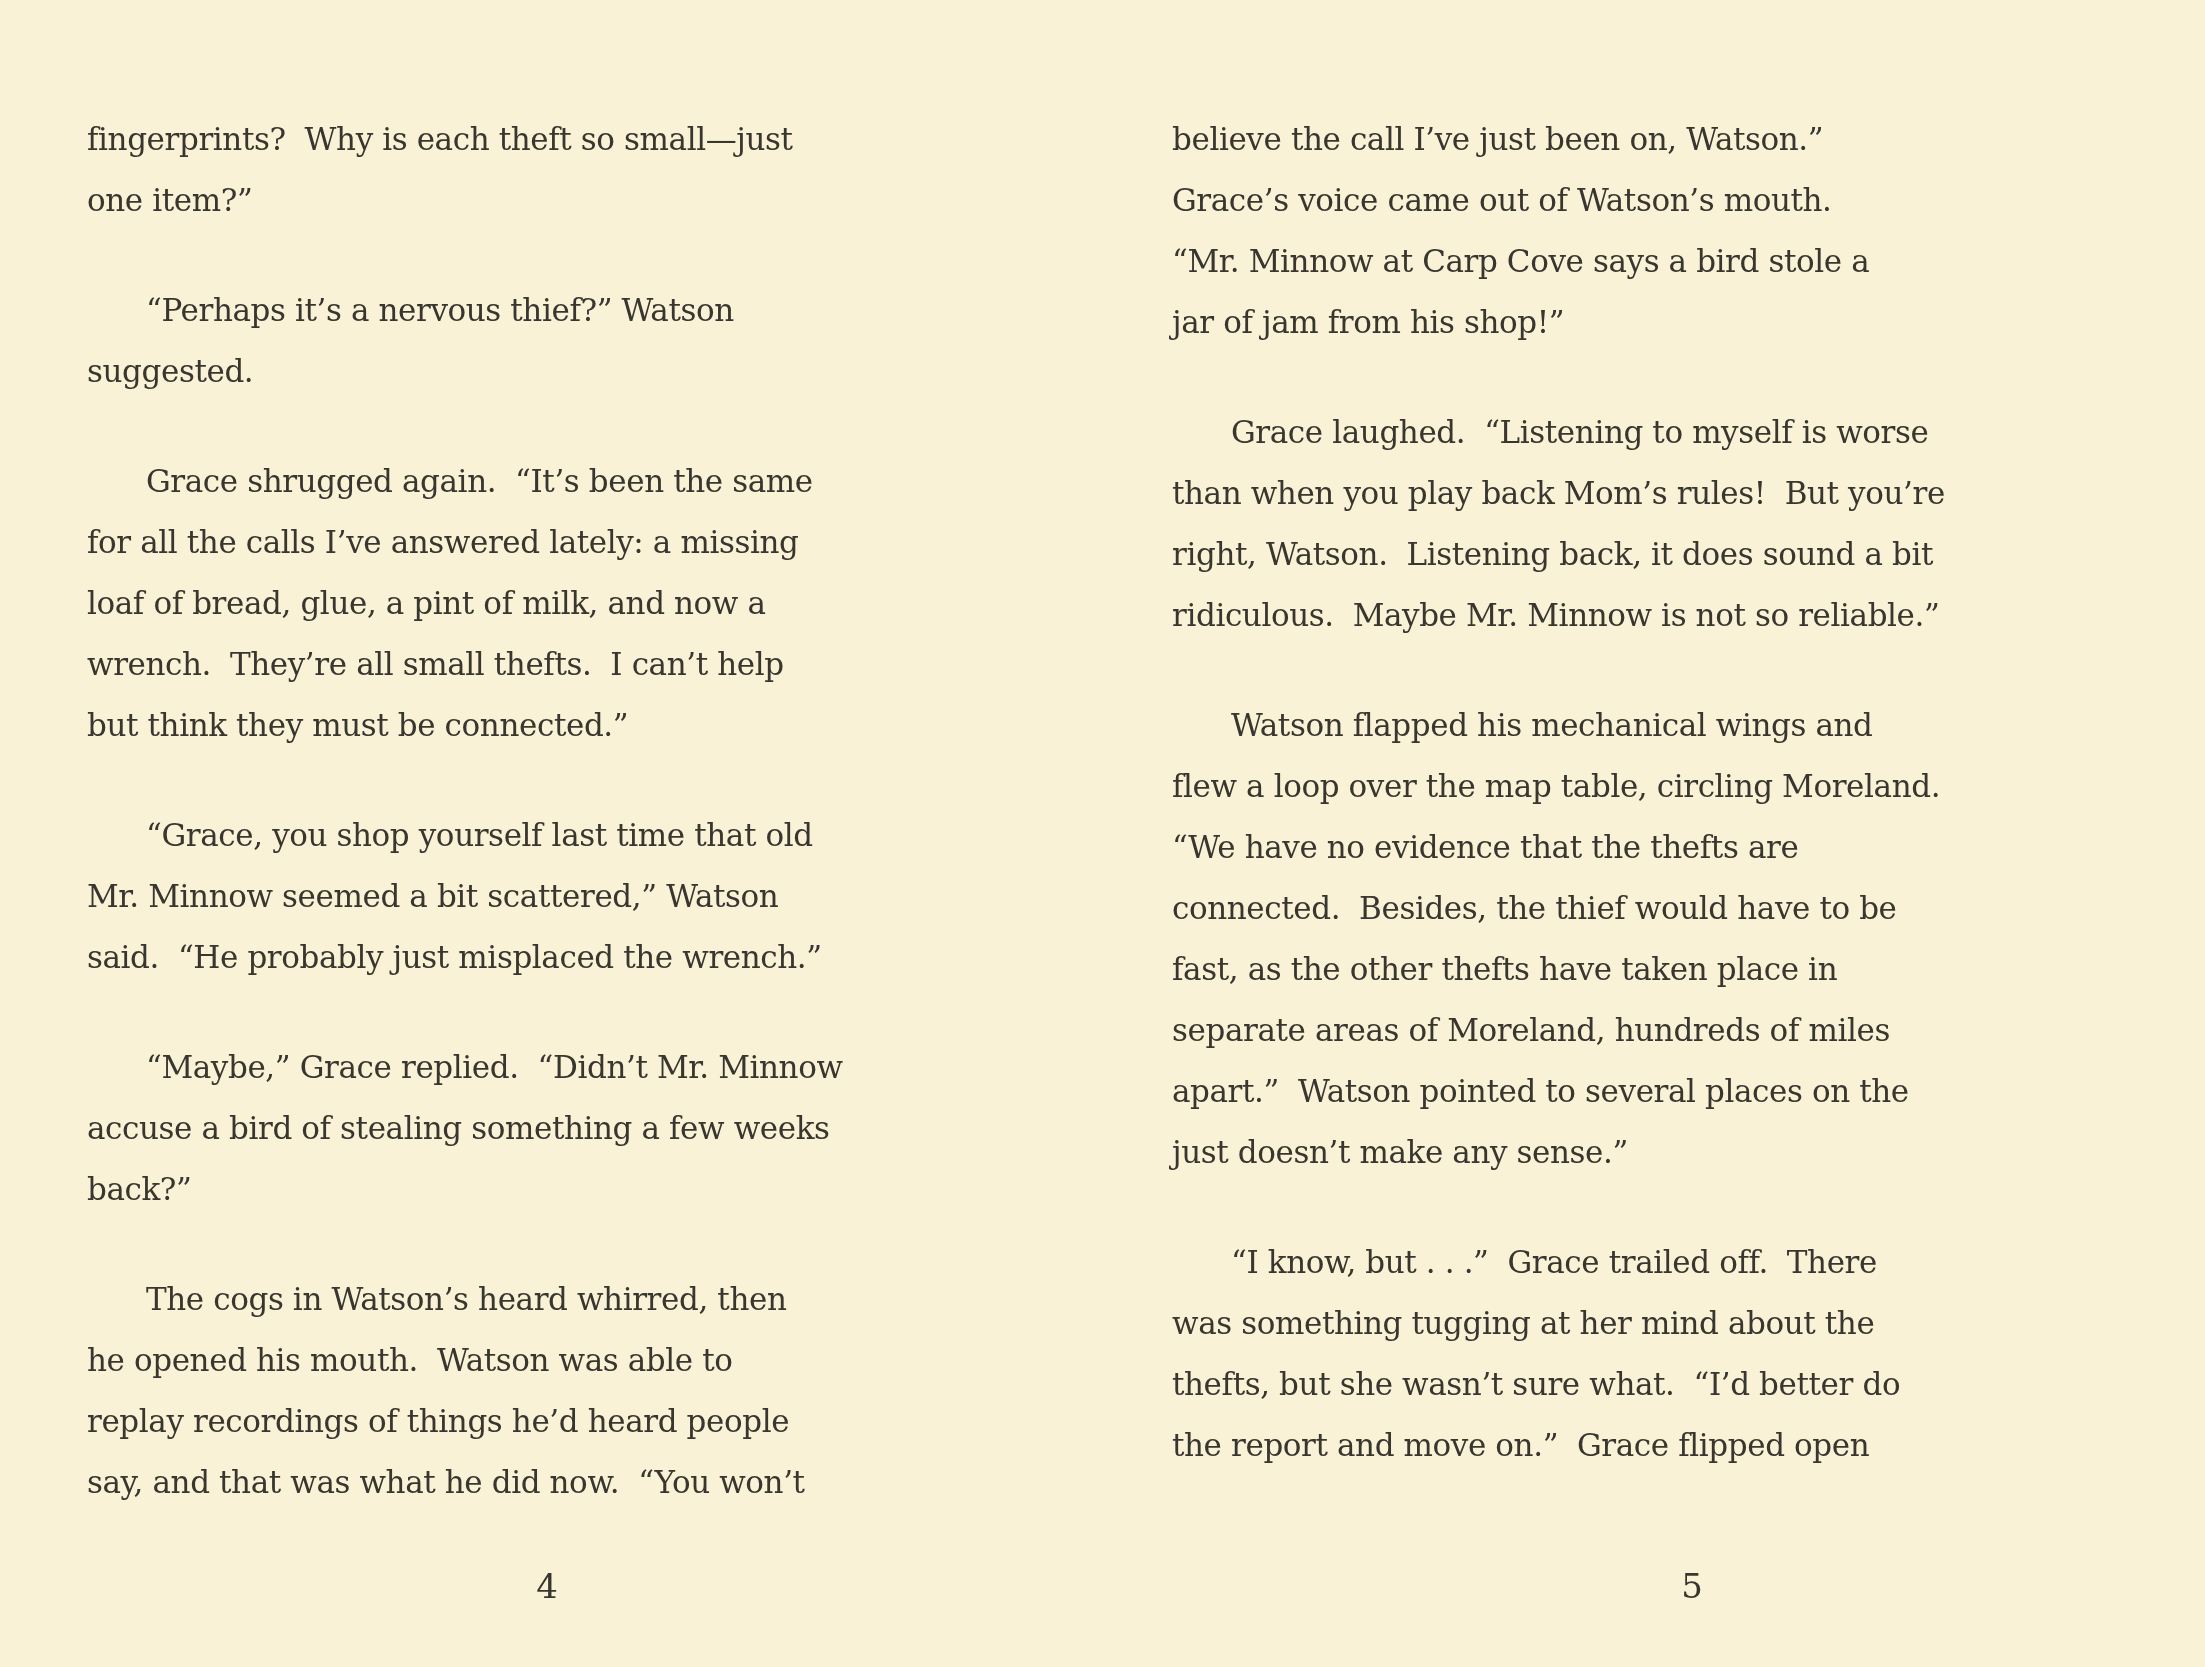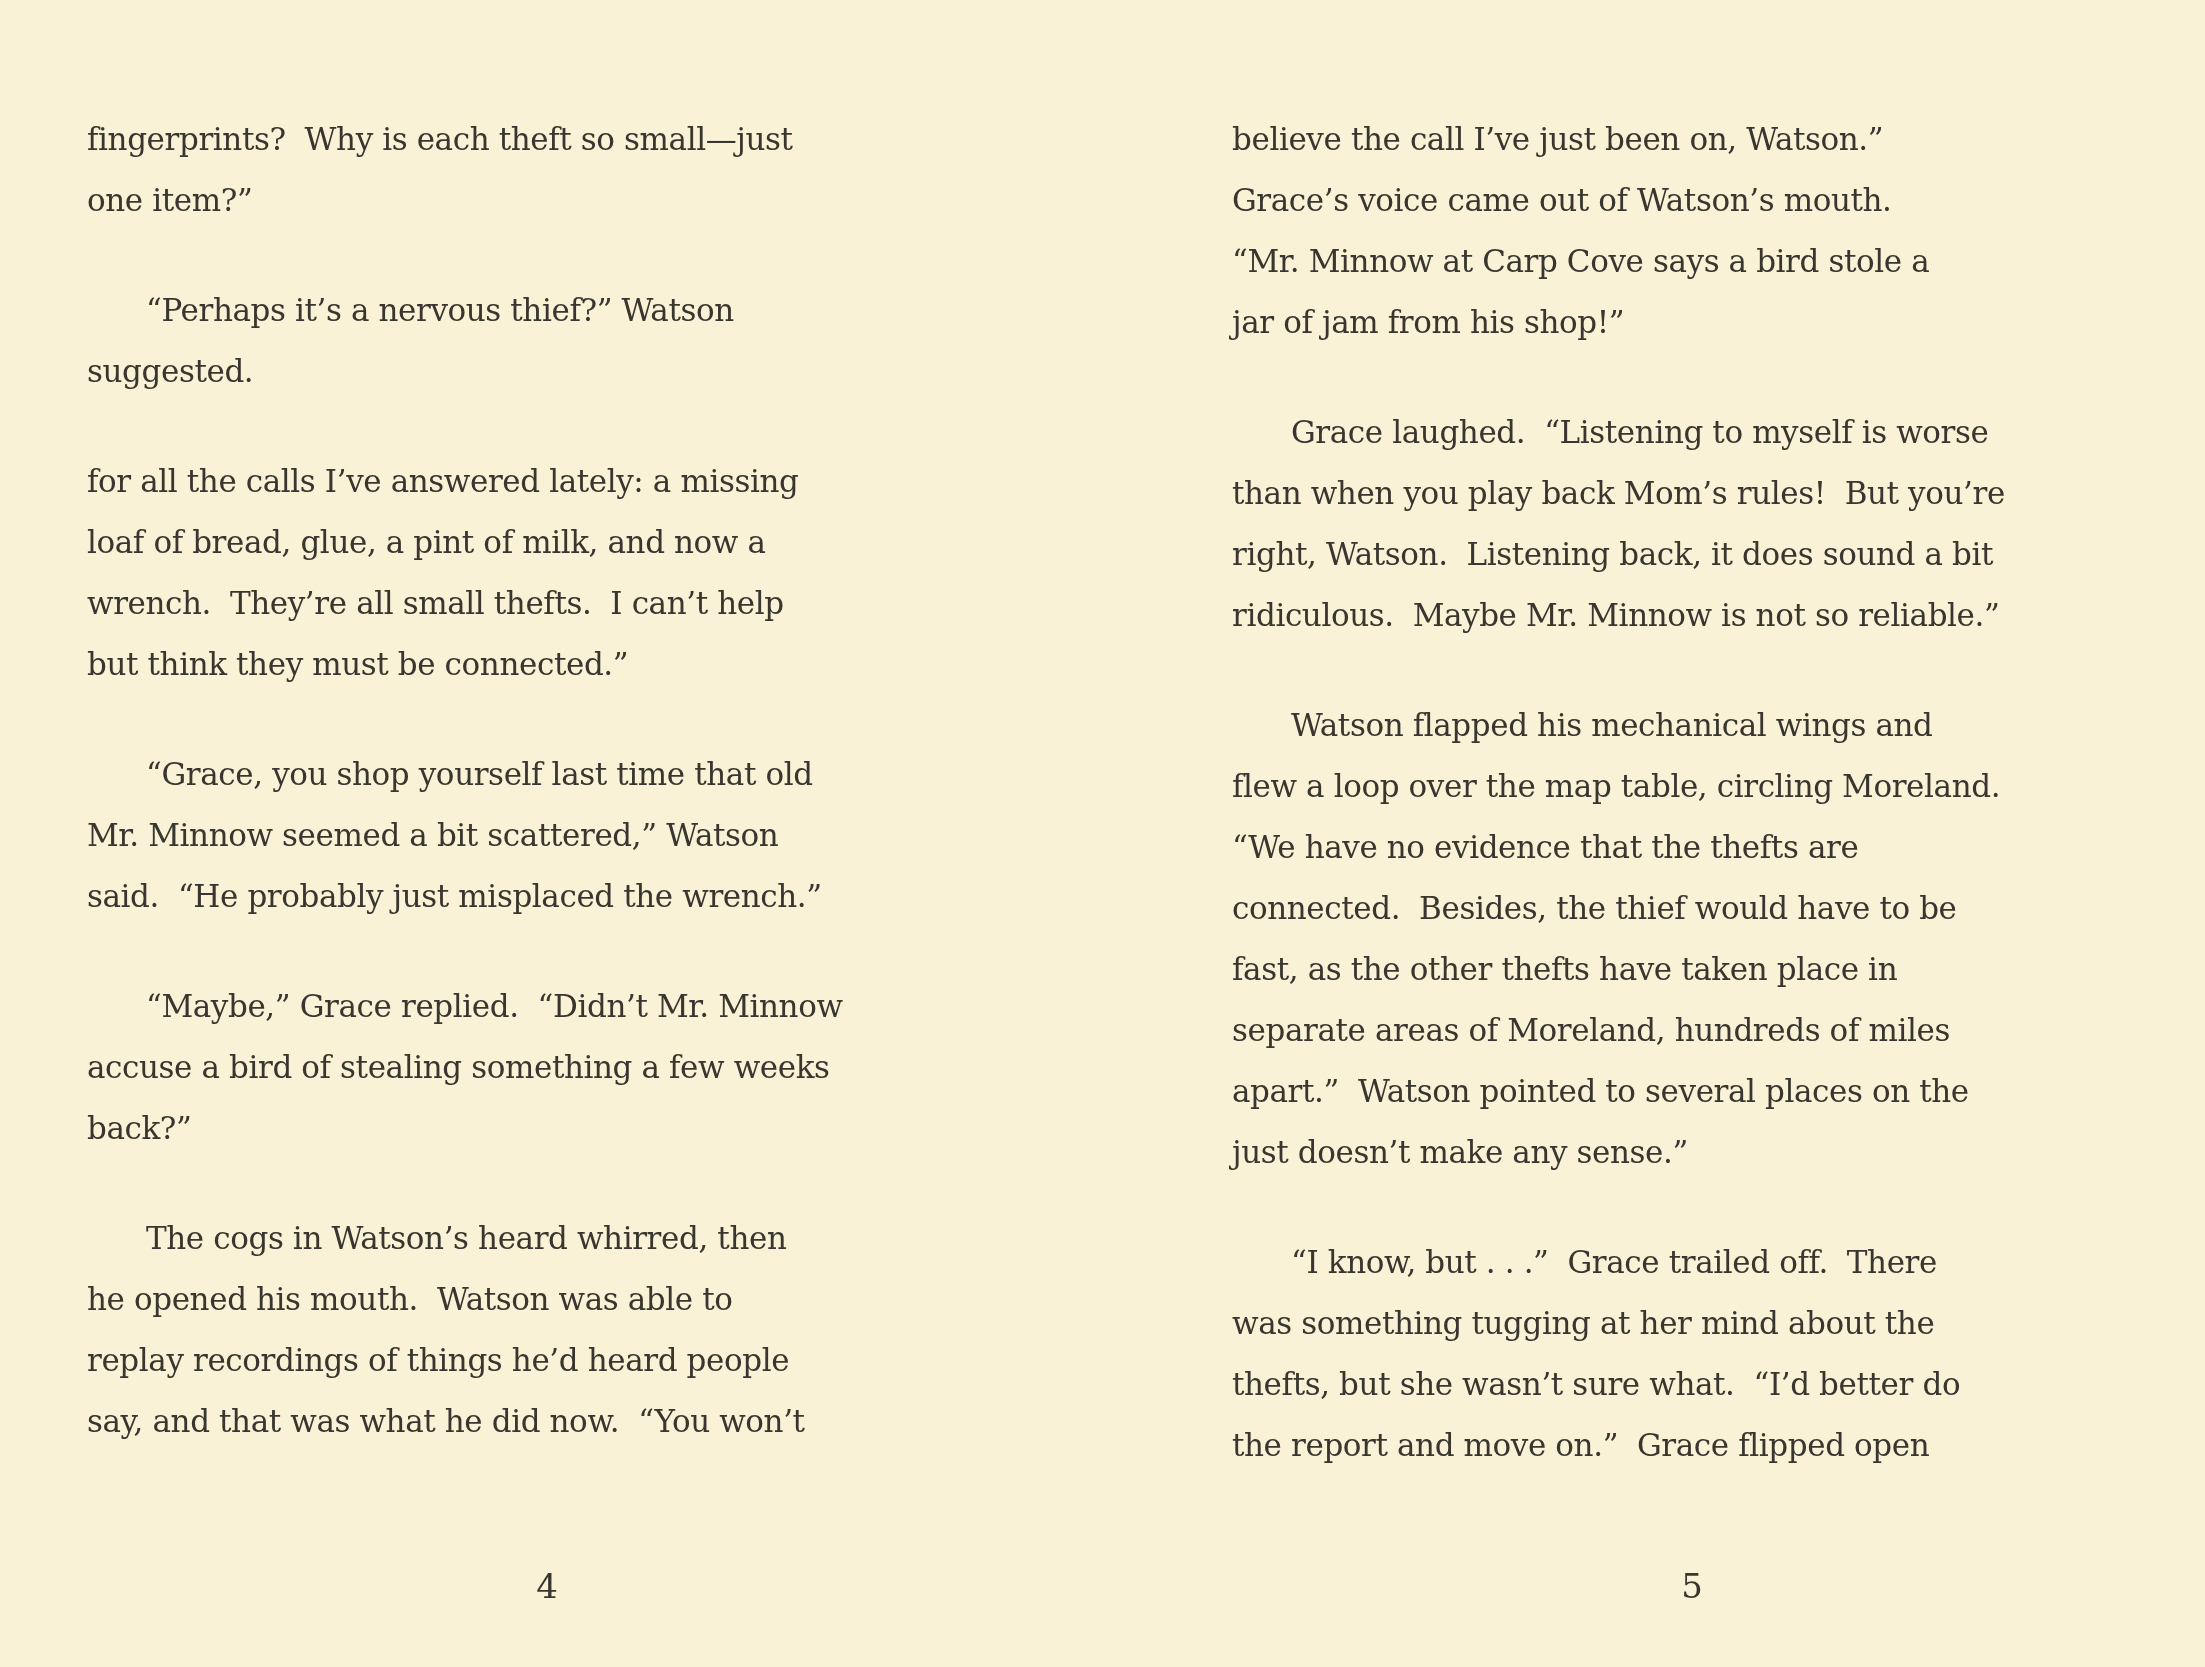--- a/index.html
+++ b/index.html
@@ -7,21 +7,21 @@
     width:2205px;height:1668px;
     background:#f9f2d7;
     font-family:"DejaVu Serif", serif;
     color:#38362e;
     overflow:hidden;
     position:relative;
   }
   .spread{position:absolute;inset:0;}
   .page{position:absolute;top:109px;width:920px;}
   .page.left{left:87px;}
-  .page.right{left:1232px;}
+  .page.right{left:1172px;}
   .paragraph{margin:0 0 49px 0;}
   .paragraph:last-child{margin-bottom:0;}
   .line{
     white-space:pre;
     line-height:61px;
     font-size:31px;
     letter-spacing:-0.4px;
   }
   .line.first{padding-left:59px;}
   .page-number{
@@ -43,20 +43,21 @@
   <div class="page left">
       <div class="paragraph">
         <div class="line">fingerprints?  Why is each theft so small—just</div>
         <div class="line">one item?”</div>
       </div>
       <div class="paragraph">
         <div class="line first">“Perhaps it’s a nervous thief?” Watson</div>
         <div class="line">suggested.</div>
       </div>
       <div class="paragraph">
+        <div class="line first">Grace shrugged again.  “It’s been the same</div>
         <div class="line">for all the calls I’ve answered lately: a missing</div>
         <div class="line">loaf of bread, glue, a pint of milk, and now a</div>
         <div class="line">wrench.  They’re all small thefts.  I can’t help</div>
         <div class="line">but think they must be connected.”</div>
       </div>
       <div class="paragraph">
         <div class="line first">“Grace, you shop yourself last time that old</div>
         <div class="line">Mr. Minnow seemed a bit scattered,” Watson</div>
         <div class="line">said.  “He probably just misplaced the wrench.”</div>
       </div>

